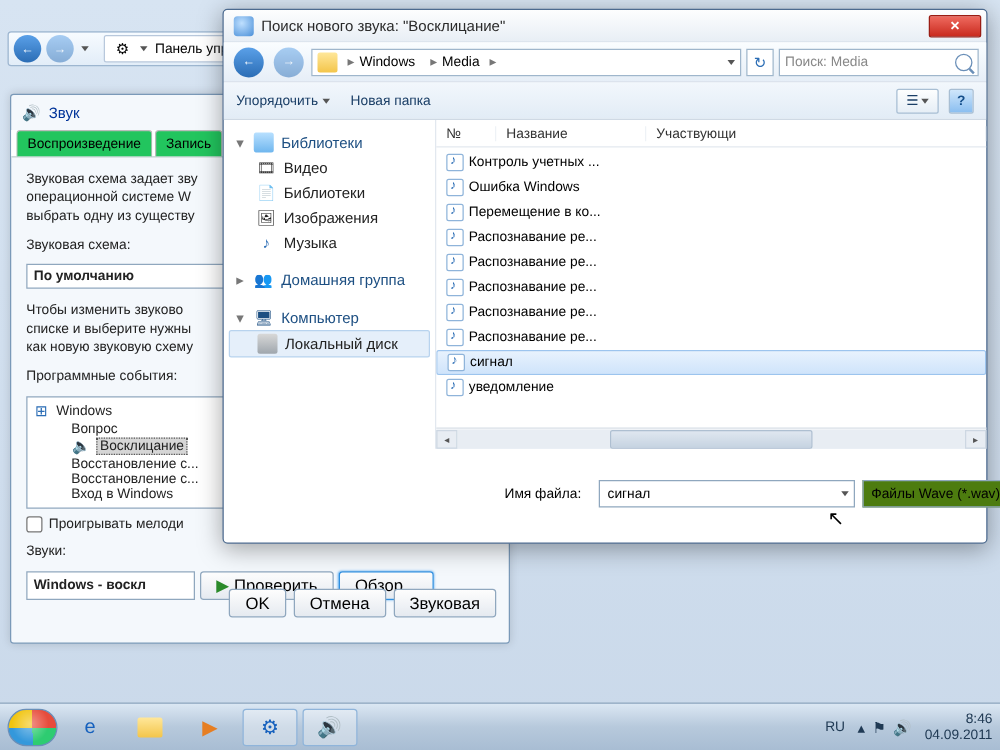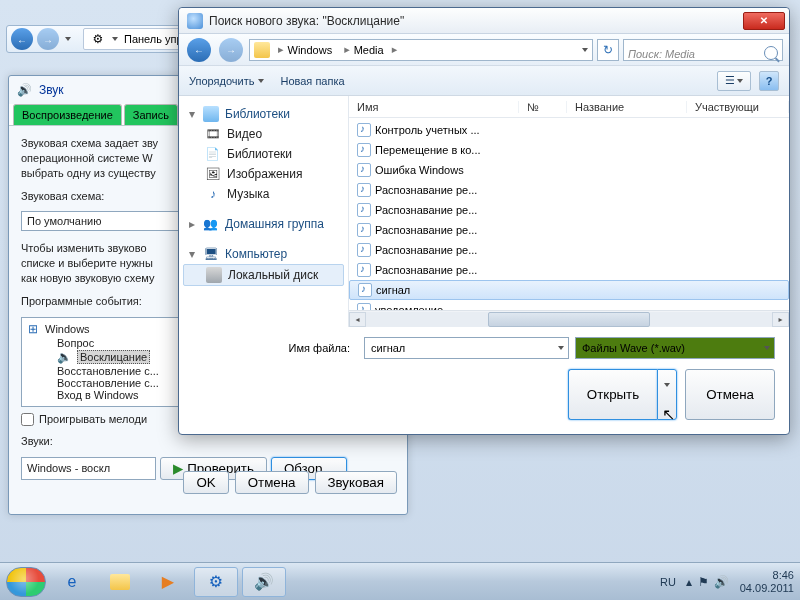--- a/index.html
+++ b/index.html
@@ -19,21 +19,21 @@
   .sound-window {
     position: absolute; top: 75px; left: 8px; width: 400px; height: 440px;
     background: #f4f8fc; border: 1px solid #7a99b8; border-radius: 3px; box-shadow: 0 0 8px rgba(0,0,0,.15);
   }
   .sound-title { display:flex; align-items:center; gap:6px; padding:6px 8px; font-size:12px; color:#003399;}
   .sound-tabs { display:flex; border-bottom:1px solid #bcc; background:#fff; padding: 0 4px;}
   .sound-tab { padding:4px 8px; border:1px solid #bbb; border-bottom:none; margin-right:2px; border-radius:3px 3px 0 0; background:#22c55e;}
   .sound-body { padding: 10px 12px; font-size: 11px; color:#222;}
   .sound-body p { margin-bottom:8px; line-height:1.35;}
   .combo { display:flex; gap:4px; margin-bottom:10px;}
-  .combo .field { flex:none; width: 180px; background:#fff; border:1px solid #8fa7be; padding:3px 5px; display:flex; justify-content:space-between; align-items:center;}
+  .combo .field { flex:none; width: 180px; background:#fff; border:1px solid #8fa7be; padding:3px 5px; display:flex; justify-content:space-between; align-items:center;font-weight:bold;}
   .btn { background:linear-gradient(#fdfdfd,#e5eaf0); border:1px solid #8fa7be; border-radius:3px; padding:3px 12px; cursor:pointer;}
   .highlight{border:1px solid #2f8fe0; box-shadow:0 0 2px #4aa3f0;}
   .events-box{border:1px solid #8fa7be; background:#fff; height:90px; overflow:hidden; padding:3px;}
   .tree-root{display:flex; align-items:center; gap:4px;}
   .tree-child{display:flex; align-items:center; gap:4px; padding-left:32px;}
   .tree-sel{background:#d6d6d6;border:1px dotted #555;padding:0 2px;}
   .check{display:flex; align-items:center; gap:5px; margin-top:6px;}
   .bottom-btns{position:absolute;bottom:20px;right:10px;display:flex;gap:6px;}
 
   
@@ -45,21 +45,21 @@
   .dlg-titlebar{height:26px; background:linear-gradient(#fdfefe,#e8eef5); display:flex; align-items:center; padding:0 4px 0 8px; border-bottom:1px solid #c8d4e2; border-radius:4px 4px 0 0;}
   .dlg-titlebar .title{flex:1; font-size:12px; color:#2a2a2a;}
   .title-icon{width:16px;height:16px;margin-right:6px;background:radial-gradient(circle at 40% 35%,#bfe0ff,#4a8fd8);border-radius:3px;}
   .close-btn{width:42px;height:18px;background:linear-gradient(#ef6b60,#c92a1e);border:1px solid #9a1d14;border-radius:2px;color:#fff;display:flex;align-items:center;justify-content:center;font-size:10px;font-weight:bold;}
   .dlg-nav{height:32px;background:linear-gradient(#fafdff,#e6eef7);display:flex;align-items:center;padding:0 6px;border-bottom:1px solid #d2dce7;gap:4px;}
   .dlg-nav .nav-circle{width:24px;height:24px;}
   .crumbs{flex:1; background:#fff; border:1px solid #9fb6cc; height:22px; display:flex; align-items:center; padding:0 4px; gap:4px;}
   .crumb{display:flex;align-items:center;gap:4px;padding:0 4px;}
   .crumb .sep{color:#777;}
   .refresh{width:22px;height:22px;border:1px solid #9fb6cc;background:#fff;display:flex;align-items:center;justify-content:center;color:#2b6db5;font-size:12px;}
-  .searchbox{width:160px;height:22px;border:1px solid #9fb6cc;background:#fff;display:flex;align-items:flex-end;padding:0 4px;gap:4px;color:#888;font-style:italic;}
+  .searchbox{width:160px;height:22px;border:1px solid #9fb6cc;background:#fff;display:flex;align-items:center;padding:0 4px;gap:4px;color:#888;}
   .mag{width:14px;height:14px;border:1.5px solid #6a8fb8;border-radius:50%;position:relative;margin-left:auto;}
   .mag:after{content:"";position:absolute;width:5px;height:1.5px;background:#6a8fb8;transform:rotate(45deg);bottom:-2px;right:-3px;}
 
   .dlg-toolbar{height:30px;background:linear-gradient(#f2f7fc,#e2ecf6);border-bottom:1px solid #cfd9e4;display:flex;align-items:center;padding:0 10px;gap:16px;color:#1a3e66;}
   .dlg-toolbar .tb-right{margin-left:auto;display:flex;gap:8px;align-items:center;}
   .view-btn{width:34px;height:20px;border:1px solid #a8bed3;background:linear-gradient(#fdfefe,#e6eef6);border-radius:2px;display:flex;align-items:center;justify-content:center;gap:2px;}
   .help-btn{width:20px;height:20px;border:1px solid #a8bed3;border-radius:2px;background:linear-gradient(#cfe6fb,#8abef0);color:#134d89;display:flex;align-items:center;justify-content:center;font-weight:bold;}
 
   .dlg-body{flex:1;display:flex;min-height:0;}
   .nav-pane{width:170px;border-right:1px solid #e2e8ef;padding:8px 4px;overflow:hidden;}
@@ -81,21 +81,21 @@
   .file-row{display:flex;align-items:center;height:20px;padding-left:8px;gap:4px;}
   .file-row.sel{background:linear-gradient(#e8f2fd,#cfe4fb);border:1px solid #9cc4ee;border-radius:2px;}
   .audio-ico{width:14px;height:14px;background:#fff;border:1px solid #8fb4da;border-radius:2px;position:relative;}
   .audio-ico:before{content:"♪";position:absolute;left:2px;top:-1px;font-size:10px;color:#2b6db5;}
   .hscroll{height:17px;background:#f0f3f7;border-top:1px solid #dde3ea;position:relative;display:flex;align-items:center;}
   .hscroll .track{flex:1;height:15px;background:#e8edf3;margin:0 17px;position:relative;}
   .hscroll .thumb{position:absolute;left:30%;width:40%;height:100%;background:linear-gradient(#dfe7f0,#c6d3e1);border:1px solid #aebfd1;border-radius:2px;}
   .hscroll .arrow{width:17px;height:15px;background:#e8edf3;border:1px solid #cdd7e2;display:flex;align-items:center;justify-content:center;font-size:8px;color:#555;position:absolute;}
   .hscroll .arrow.l{left:0;} .hscroll .arrow.r{right:0;}
 
-  .dlg-footer{padding:10px 14px 14px;display:flex;flex-direction:column;gap:10px;}
+  .dlg-footer{padding:10px 14px 14px;display:flex;flex-direction:row;gap:10px;margin-left:40px;}
   .fn-row{display:flex;align-items:center;gap:6px;}
   .fn-label{width:240px;text-align:right;padding-right:8px;}
   .fn-field{flex: 0 0 205px;background:#fff;border:1px solid #8fa7be;height:22px;display:flex;align-items:center;justify-content:space-between;padding:0 4px 0 6px;}
   .ft-field{flex: 0 0 200px;background:#4d7c0f;border:1px solid #8fa7be;height:22px;display:flex;align-items:center;justify-content:space-between;padding:0 4px 0 6px;}
   .act-row{display:flex;justify-content:flex-end;gap:8px;}
   .open-btn{display:flex;}
   .open-btn .main{border-radius:3px 0 0 3px;border-right:none;padding:17px 18px;}
   .open-btn .dd{border-radius:0 3px 3px 0;padding:3px 6px;}
 
   
@@ -272,37 +272,36 @@
             <span>Компьютер</span>
           </div>
         <div class="nav-item sel">
             <span class="ico disk-ico"></span>
             <span>Локальный диск</span>
           </div>
       </div>
     </div>
     <div class="file-pane">
       <div class="col-headers">
-        <div class="ch name">Имя</div>
         <div class="ch no">№</div>
         <div class="ch title">Название</div>
         <div class="ch part">Участвующи</div>
       </div>
       <div class="file-list" id="file-list">
           <div class="file-row">
             <span class="audio-ico"></span>
             <span>Контроль учетных ...</span>
           </div>
           <div class="file-row">
             <span class="audio-ico"></span>
+            <span>Ошибка Windows</span>
+          </div>
+          <div class="file-row">
+            <span class="audio-ico"></span>
             <span>Перемещение в ко...</span>
-          </div>
-          <div class="file-row">
-            <span class="audio-ico"></span>
-            <span>Ошибка Windows</span>
           </div>
           <div class="file-row">
             <span class="audio-ico"></span>
             <span>Распознавание ре...</span>
           </div>
           <div class="file-row">
             <span class="audio-ico"></span>
             <span>Распознавание ре...</span>
           </div>
           <div class="file-row">

